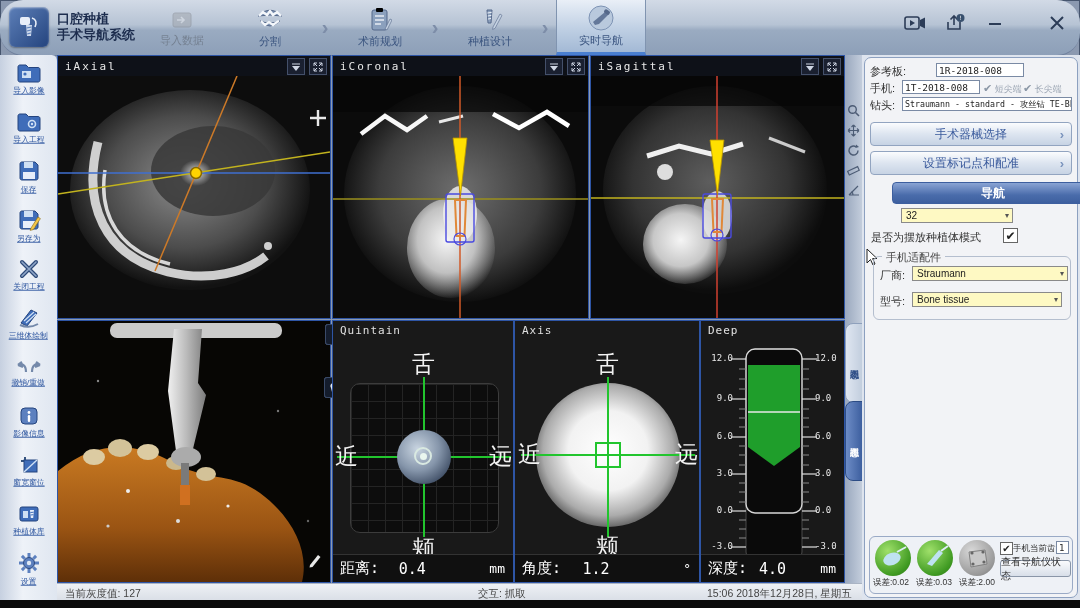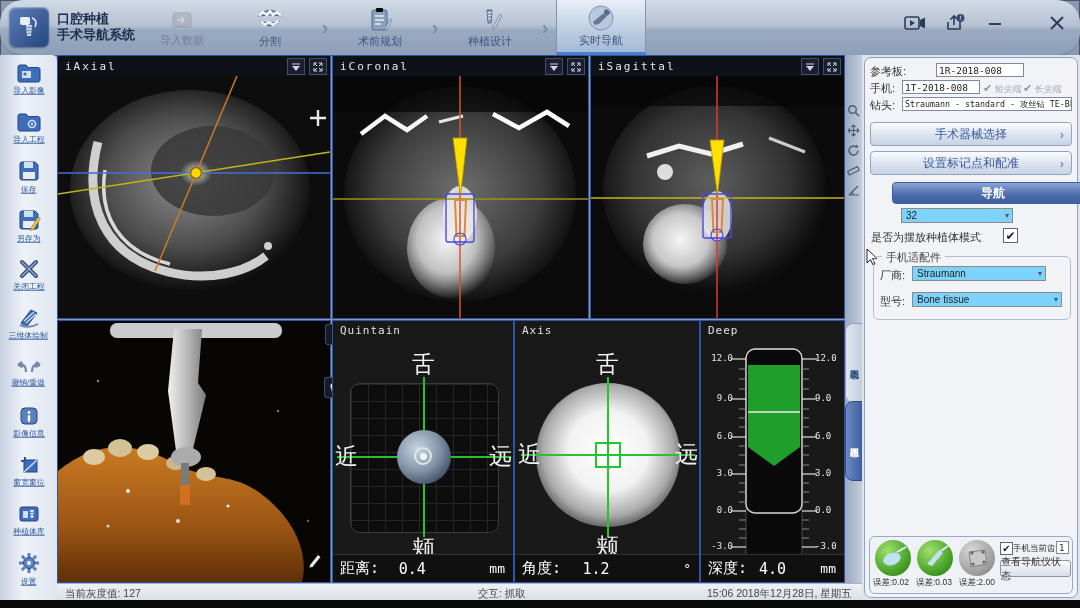--- a/index.html
+++ b/index.html
@@ -60,21 +60,21 @@
   .tipchk{position:absolute;font-size:9px;color:#9aa4b2;}
   .tipchk .ck{color:#8b97a6;font-size:11px;}
   .rbtn{position:absolute;left:5px;width:200px;height:22px;border:1px solid #92a4c0;border-radius:4px;
     background:linear-gradient(#fbfcfe,#dde5f0 50%,#c7d3e4);color:#3a5a9c;font-size:12px;
     display:flex;align-items:center;justify-content:center;}
   .rbtn .arr{position:absolute;right:7px;color:#7a93bd;font-weight:bold;font-size:13px;}
   .navbar{position:absolute;left:5px;width:200px;height:20px;border-radius:4px;border:1px solid #3d5f9f;
     background:linear-gradient(#8aa4d4,#4a6cab 60%,#3d5f9f);color:#fff;font-size:12px;font-weight:bold;
     display:flex;align-items:center;justify-content:center;}
   .navbar .arr{position:absolute;right:7px;font-size:10px;color:#dfe8f8;}
-  .rselect{position:absolute;background:#7dd3fc;border:1px solid #8a8a8a;font-size:10px;color:#222;display:flex;align-items:center;padding-left:4px;box-sizing:border-box;}
+  .rselect{position:absolute;background:#fef9c3;border:1px solid #8a8a8a;font-size:10px;color:#222;display:flex;align-items:center;padding-left:4px;box-sizing:border-box;}
   .rselect .da{position:absolute;right:3px;font-size:8px;color:#555;}
   .fieldset{position:absolute;border:1px solid #b4bece;border-radius:6px;}
   .legend{position:absolute;top:-7px;left:8px;background:#f2f3f6;padding:0 4px;font-size:11px;color:#444;}
   .chkbox{position:absolute;width:13px;height:13px;background:#fff;border:1px solid #666;display:flex;align-items:center;justify-content:center;font-size:12px;color:#222;line-height:1;}
   .rbottom{position:absolute;left:4px;top:478px;width:202px;height:56px;border:1px solid #9aaac6;border-radius:6px;background:#eef1f6;}
   .errlbl{position:absolute;top:40px;font-size:8.5px;color:#333;white-space:nowrap;}
   .ballicon{position:absolute;top:3px;width:36px;height:36px;border-radius:50%;}
   .smallbtn{position:absolute;border:1px solid #8a96a8;border-radius:3px;background:linear-gradient(#fafbfd,#d8dfe9);font-size:10px;color:#333;display:flex;align-items:center;justify-content:center;}
   
   .statusbar{position:absolute;left:57px;top:583px;width:805px;height:17px;background:linear-gradient(#eef1f5,#d9dee6);border-top:1px solid #aab4c4;font-size:10.5px;color:#444;}
@@ -712,21 +712,21 @@
         <span>✔</span>
       </div>
 
       <svg width="12" height="18" viewBox="0 0 12 18" style="position:absolute;left:1px;top:190px;">
         <polygon points="1,1 1,15 4.5,11.5 7,17 9,16 6.6,10.6 11,10.5" fill="#fff" stroke="#222" stroke-width="1"></polygon>
       </svg>
 
       <div class="fieldset" style="left:8px;top:198px;width:196px;height:62px;">
         <span class="legend">手机适配件</span>
         <div class="rlabel" style="left:6px;top:11px;">厂商:</div>
-        <div class="rselect" style="left:38px;top:9px;width:134px;height:15px;">
+        <div class="rselect" style="left:38px;top:9px;width:156px;height:15px;">
           <span>Straumann</span>
           <span class="da">▾</span>
         </div>
         <div class="rlabel" style="left:6px;top:37px;">型号:</div>
         <div class="rselect" style="left:38px;top:35px;width:150px;height:15px;">
           <span>Bone tissue</span>
           <span class="da">▾</span>
         </div>
       </div>
 

